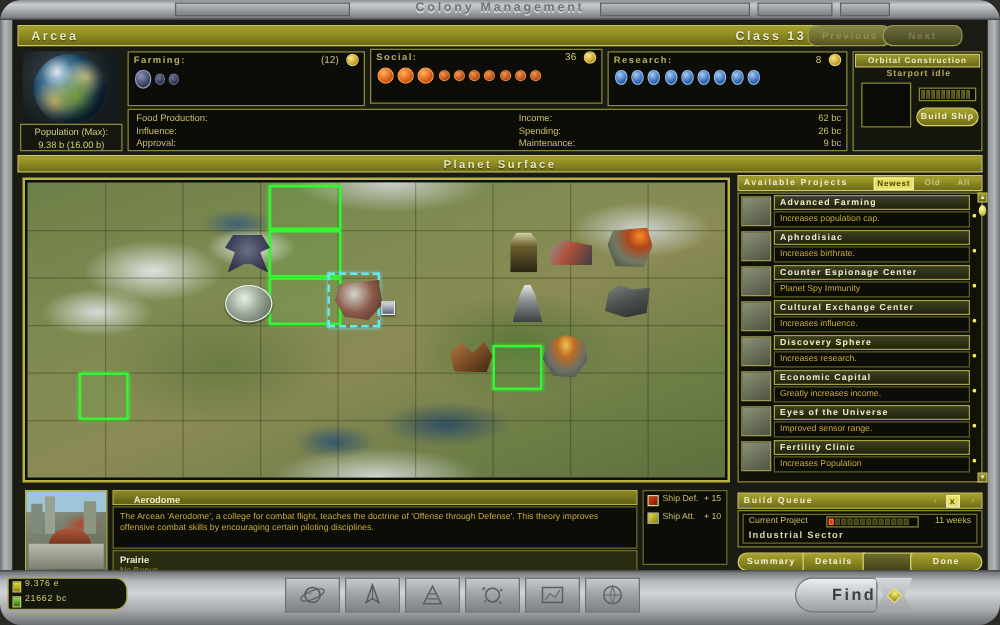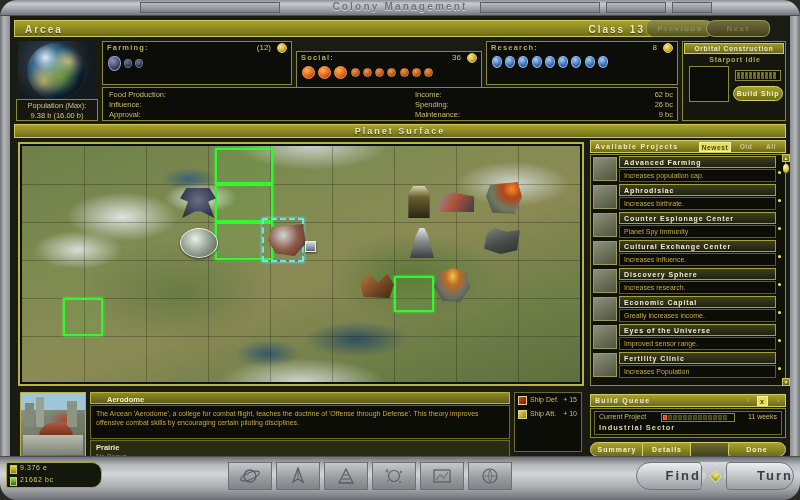--- a/index.html
+++ b/index.html
@@ -108,21 +108,21 @@
   }
   .statbox .val {
     position:absolute; right:20px; top:1px; font-size:8px; color:#cfc480;
   }
   .coin {
     position:absolute; right:4px; top:1px; width:10px; height:10px; border-radius:50%;
     background:radial-gradient(circle at 35% 32%, #ffe98c, #c8a82b 60%, #6d5a10 100%);
     border:1px solid #e0cf6e;
   }
   .mil-box { left:88px; top:2px; width:190px; height:44px; }
-  .soc-box { left:282px; top:12px; width:186px; height:44px;padding-left:16px; }
+  .soc-box { left:282px; top:0; width:186px; height:44px;padding-left:16px; }
   .res-box { left:472px; top:2px; width:192px; height:44px; }
 
   .pipsrow { position:absolute; left:5px; top:14px; }
   .pip { display:inline-block; border-radius:50%; vertical-align:middle; margin-right:1px; }
   .pip.mil-l { width:13px; height:15px; border-radius:45% 45% 50% 50%;
     background:radial-gradient(circle at 35% 30%, #8b93b8, #39405f 65%, #161a2c 100%); border:1px solid #9aa2c4; }
   .pip.mil-s { width:8px; height:9px; border-radius:45% 45% 50% 50%;
     background:radial-gradient(circle at 35% 30%, #6f769a, #2c3250 70%, #121624 100%); border:1px solid #6d7496; }
   .pip.soc-l { width:13px; height:13px;
     background:radial-gradient(circle at 35% 30%, #ffb15e, #e2661a 55%, #8a2f06 100%); border:1px solid #ff9a46; }
@@ -800,15 +800,14 @@
     <svg width="22" height="20" viewBox="0 0 22 20">
         <circle cx="11" cy="10" r="7" fill="none" stroke="#5a5e62" stroke-width="1.2"></circle>
         <path d="M11 3 L13 10 L11 17 L9 10 Z" fill="none" stroke="#6f7377" stroke-width="1"></path>
         <path d="M4 10 H18" stroke="#6f7377" stroke-width="1"></path>
       </svg>
   </div>
 
   <div class="find-btn">Find</div>
   <div class="center-diamond"></div>
   <div class="center-gem"></div>
-  <div class="turn-btn">Turn</div>
 
 </div>
 
 </body></html>

